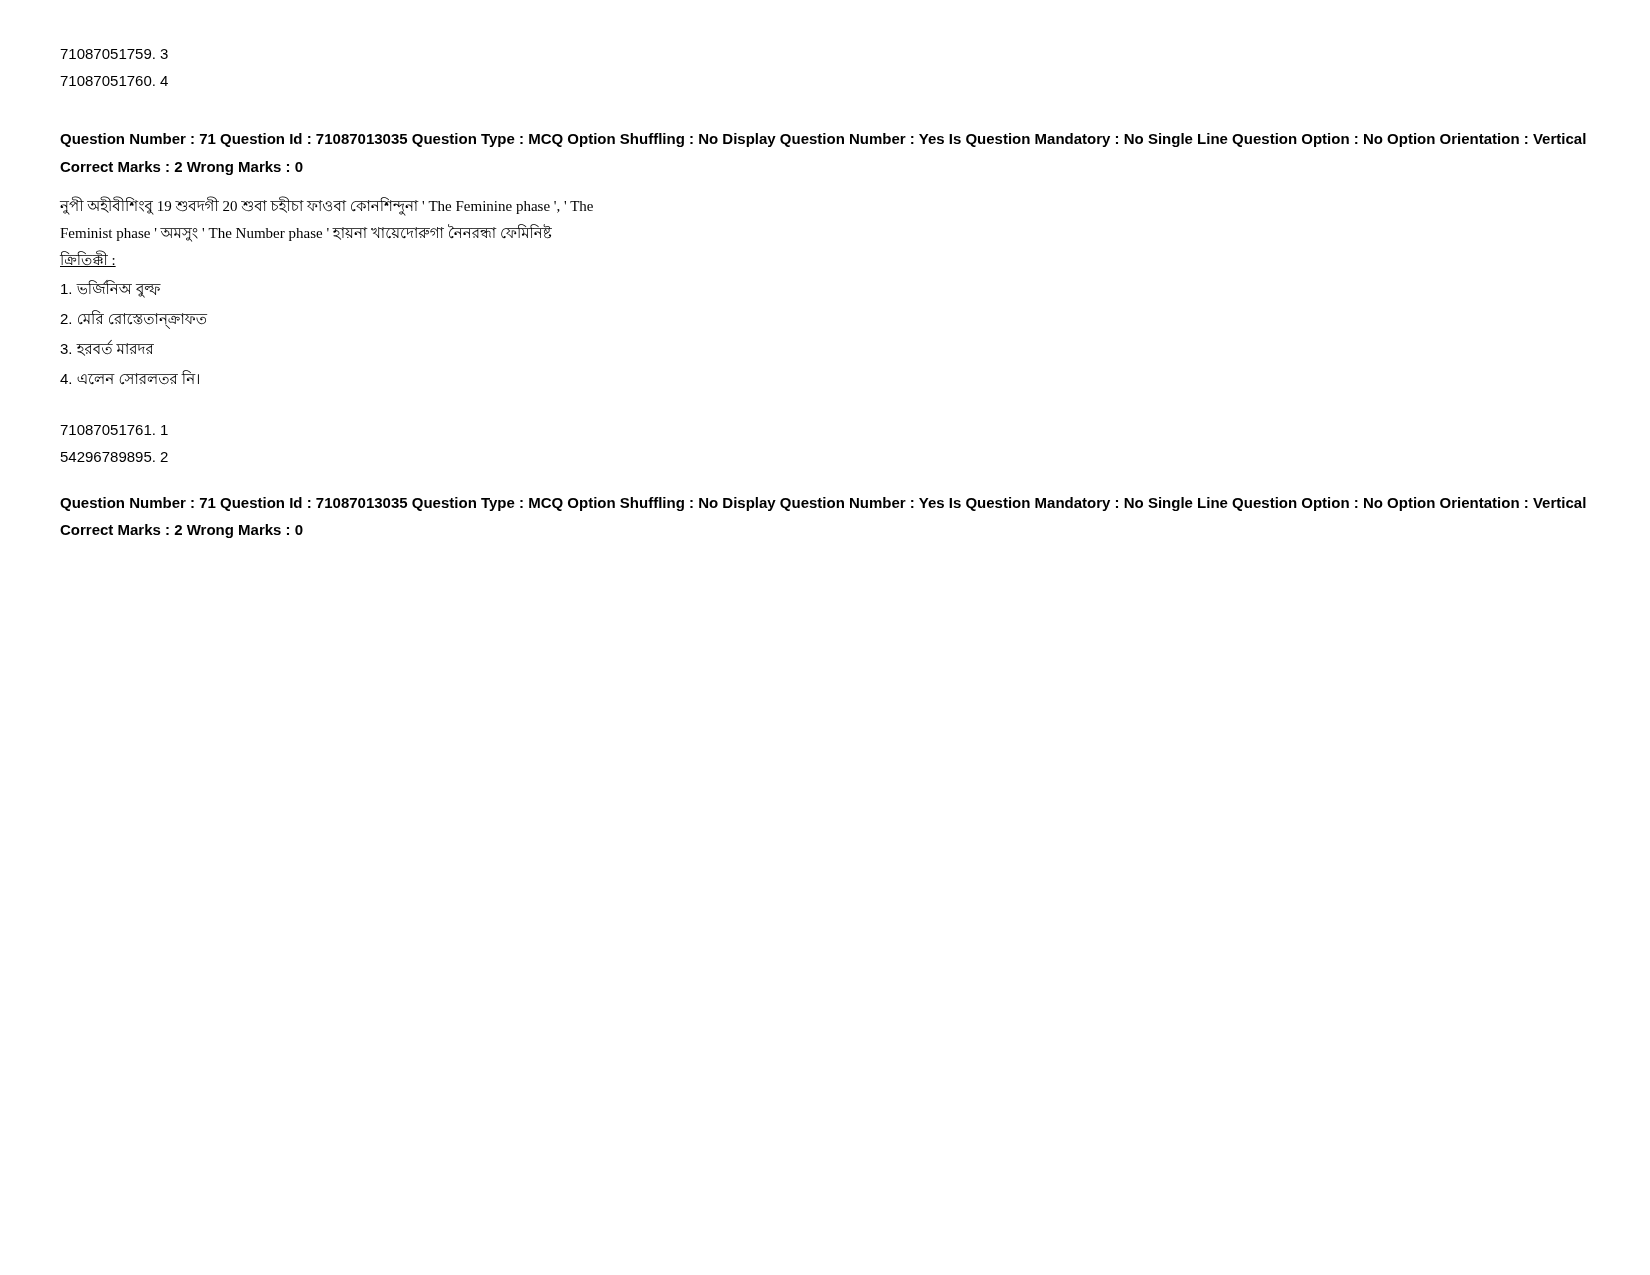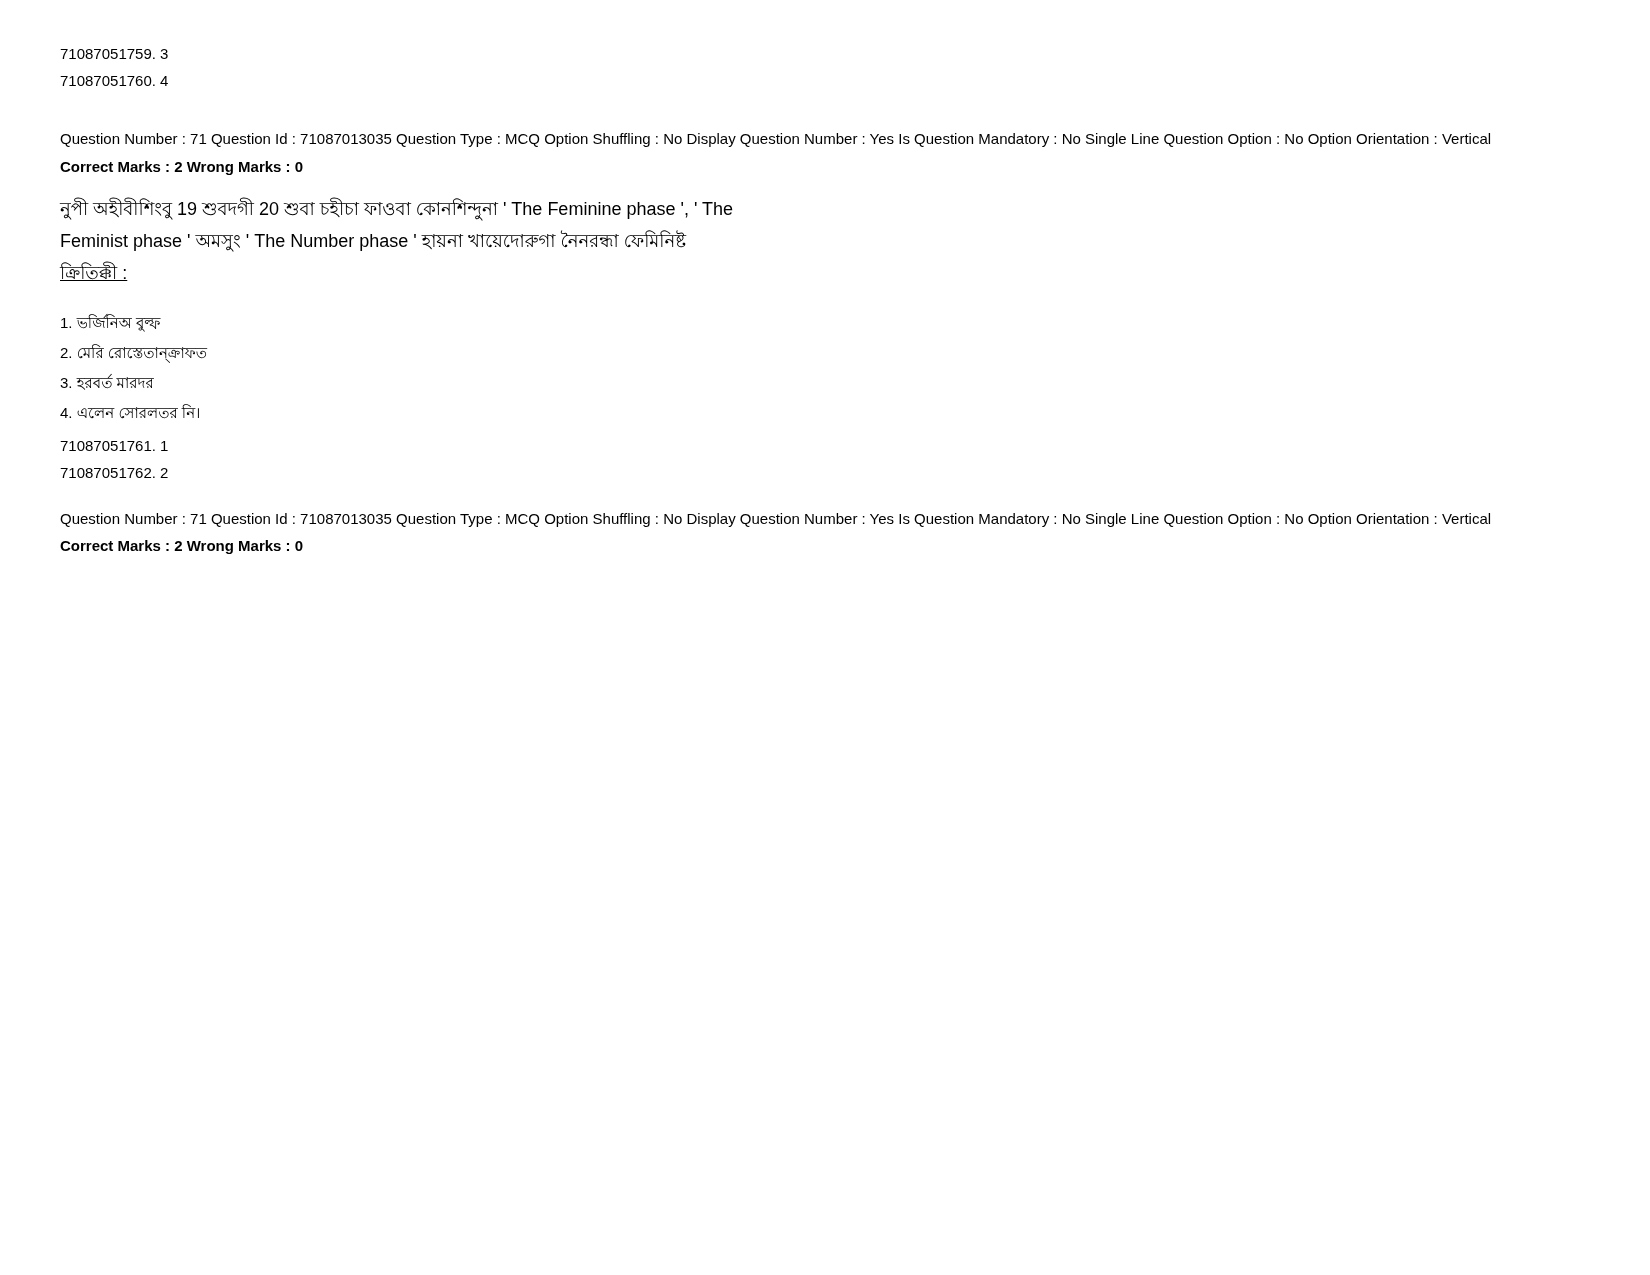--- a/index.html
+++ b/index.html
@@ -14,37 +14,37 @@
       color: #000000;
       padding: 40px 60px;
       width: 1650px;
       min-height: 1275px;
     }
     .top-ids {
       margin-bottom: 32px;
       line-height: 1.8;
     }
     .question-header {
-      font-weight: normal;
+      font-weight: bold;
       line-height: 1.7;
       margin-bottom: 6px;
     }
     .correct-marks {
       font-weight: bold;
       margin-bottom: 18px;
     }
     .question-body {
-      font-size: 18px;
+      font-size: 15px;
       line-height: 1.8;
-      margin-bottom: 18px;
       max-width: 900px;
+      font-family: Liberation Serif, serif;
     }
     .options-list {
       list-style: none;
-      margin-bottom: 4px;
+      margin-bottom: 22px;
       line-height: 2;
     }
     .options-list li {
       font-size: 15px;
     }
     .options-label {
       font-weight: bold;
       margin-bottom: 6px;
     }
     .options-ids {
@@ -78,20 +78,20 @@
 
   <ul class="options-list">
     <li>1. ভর্জিনিঅ বুল্ফ</li>
     <li>2. মেরি রোস্তেতান্ক্রাফত</li>
     <li>3. হরবৰ্ত মারদর</li>
     <li>4. এলেন সোরলতর  নি।</li>
   </ul>
 
   <div class="options-ids">
     <div>71087051761. 1</div>
-    <div>71087051762. 2</div>
+    <div>54296789895. 2</div>
   </div>
 </div>
 
 <div>
   <div class="question-header">Question Number : 71 Question Id : 71087013035 Question Type : MCQ Option Shuffling : No Display Question Number : Yes Is Question Mandatory : No Single Line Question Option : No Option Orientation : Vertical</div>
   <div class="correct-marks">Correct Marks : 2 Wrong Marks : 0</div>
 </div>
 
 </body></html>

